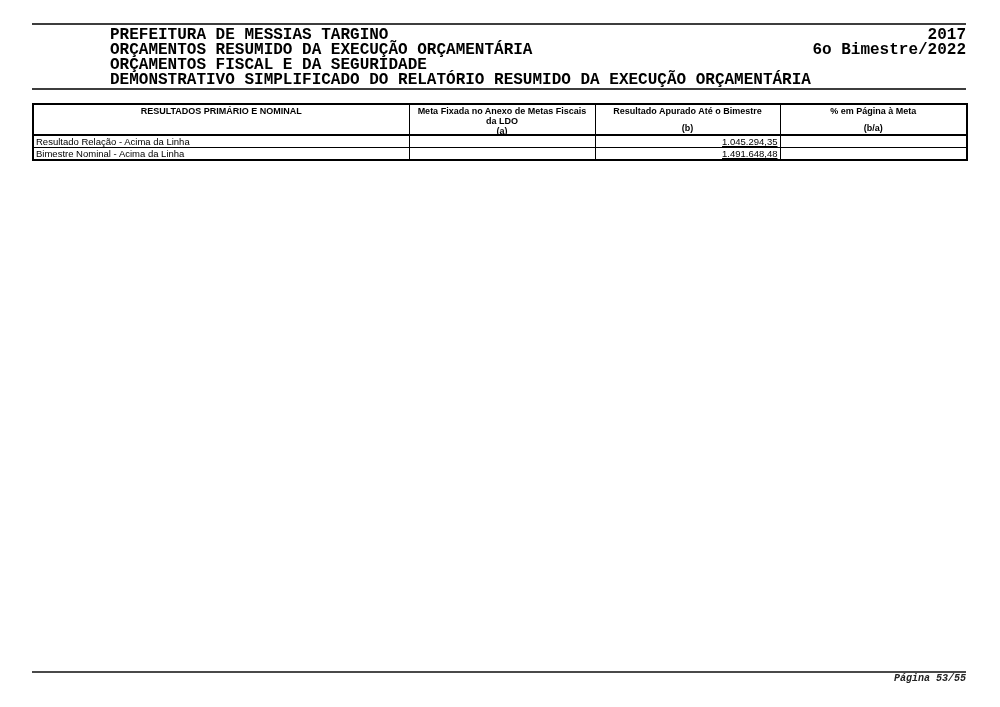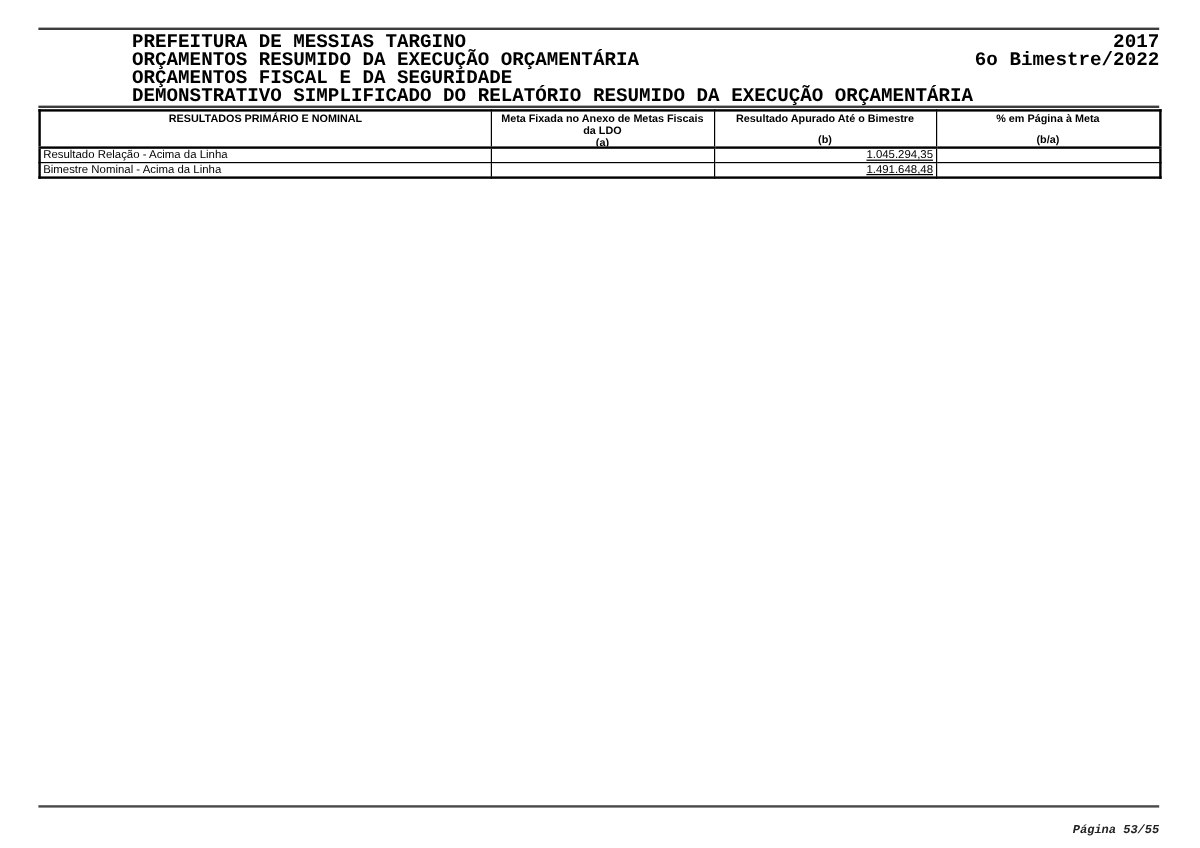--- a/index.html
+++ b/index.html
@@ -38,21 +38,21 @@
     line-height: 15px;
     font-family: Liberation Mono, monospace;
     font-weight: bold;
     font-size: 16px;
     white-space: nowrap;
   }
   .hdr-left { padding-left: 78px; }
   .hdr-right { text-align: right; }
 
   
-  .table-wrap { margin-top: 1px; }
+  .table-wrap { margin-top: 13px; }
   table {
     border-collapse: collapse;
     width: 934px;
     table-layout: fixed;
     border: 2px solid #000;
   }
   th, td {
     border: 1px solid #000;
     padding: 0 2px;
     overflow: hidden;
@@ -83,21 +83,21 @@
 
   
   .footer {
     position: absolute;
     left: 32px;
     top: 671px;
     width: 934px;
   }
   .footer .rule { background: #4a4a4a; }
   .footer-label {
-    margin-top: 14px;
+    margin-top: 0;
     text-align: right;
     font-family: "Liberation Mono", monospace;
     font-style: italic;
     font-size: 10px;
     font-weight: bold;
     color: #222;
   }
 </style>
 </head>
 <body>

